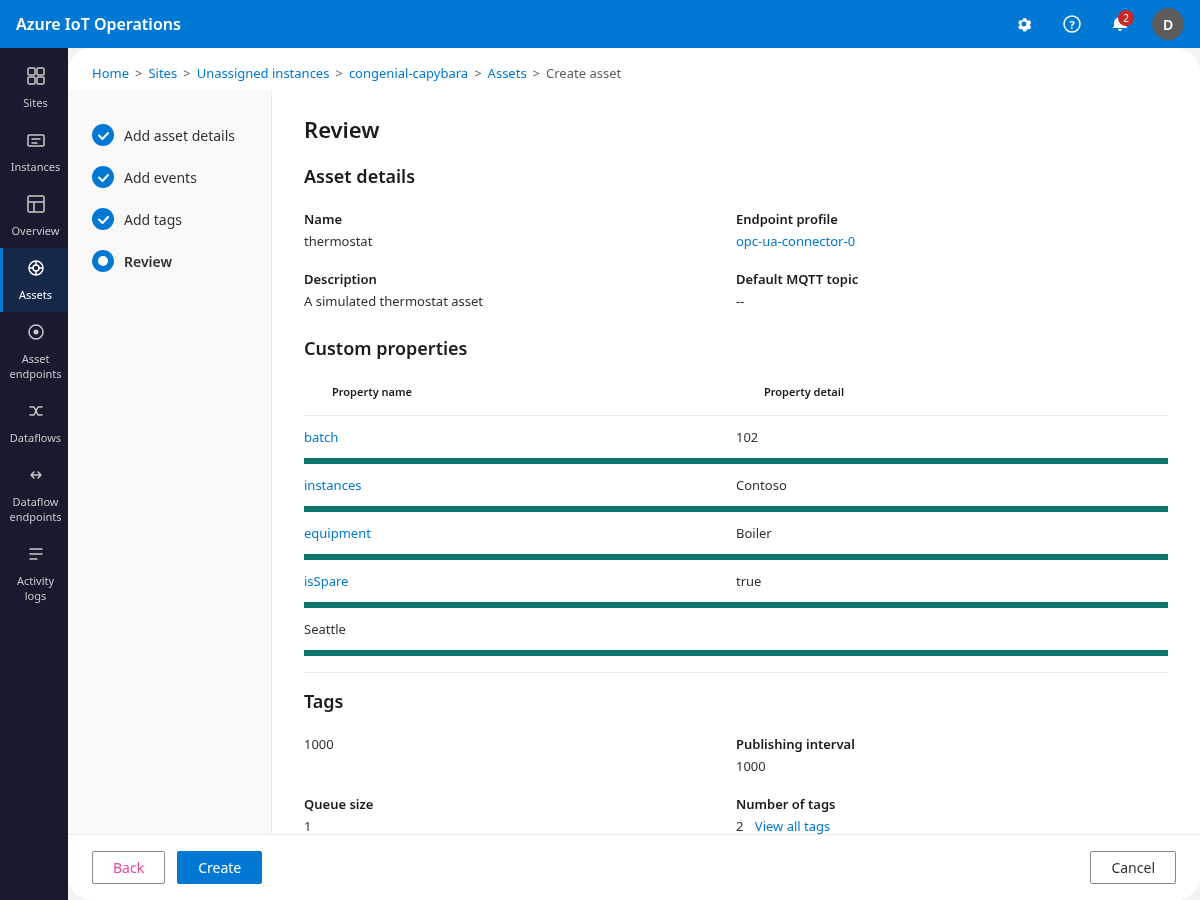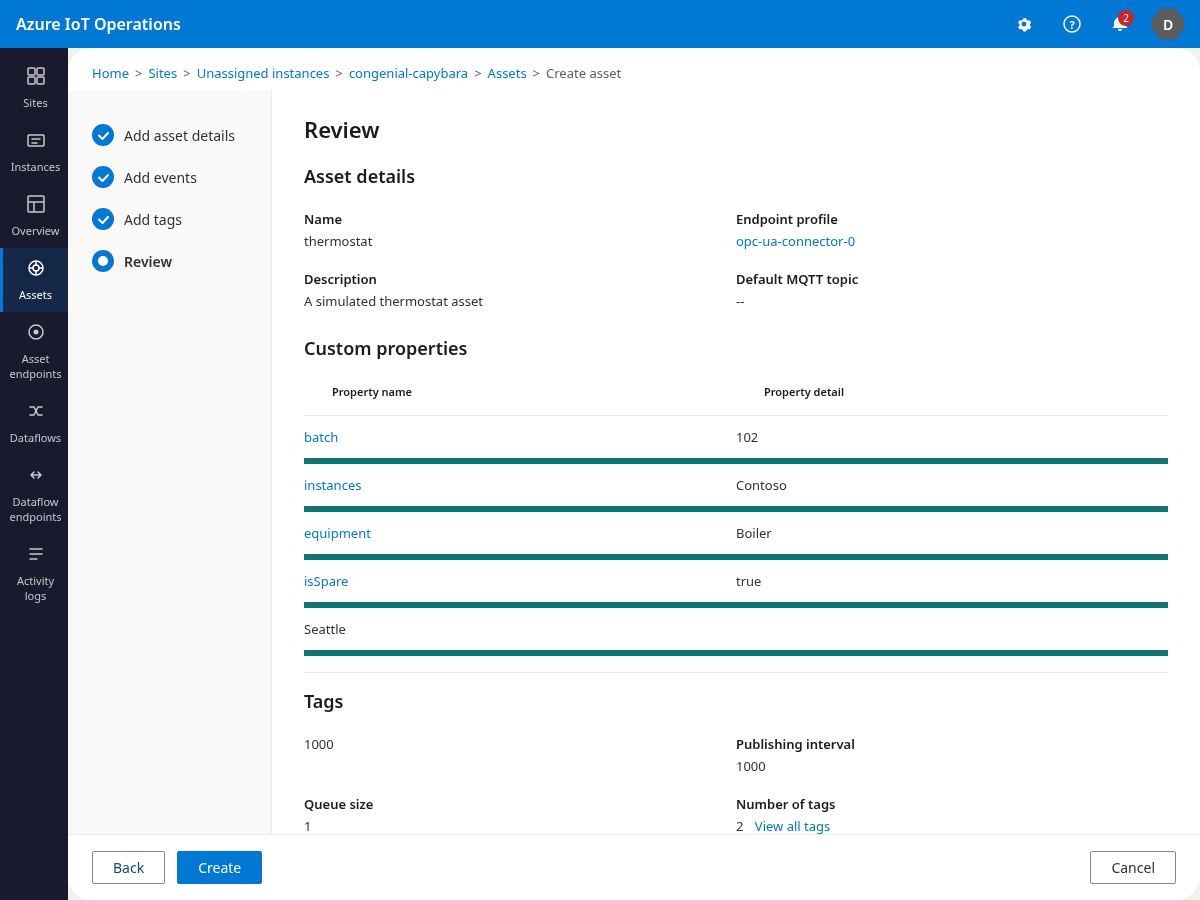--- a/index.html
+++ b/index.html
@@ -243,21 +243,21 @@
       padding: 6px 20px;
       font-size: 14px;
       border-radius: 2px;
       cursor: pointer;
       font-family: inherit;
       border: 1px solid;
     }
     .btn-secondary {
       background: white;
       border-color: #8a8886;
-      color: #0c4a6e;
+      color: #ec4899;
     }
     .btn-primary {
       background: #0078d4;
       border-color: #0078d4;
       color: white;
     }
     .btn-cancel {
       background: white;
       border-color: #8a8886;
       color: #323130;

